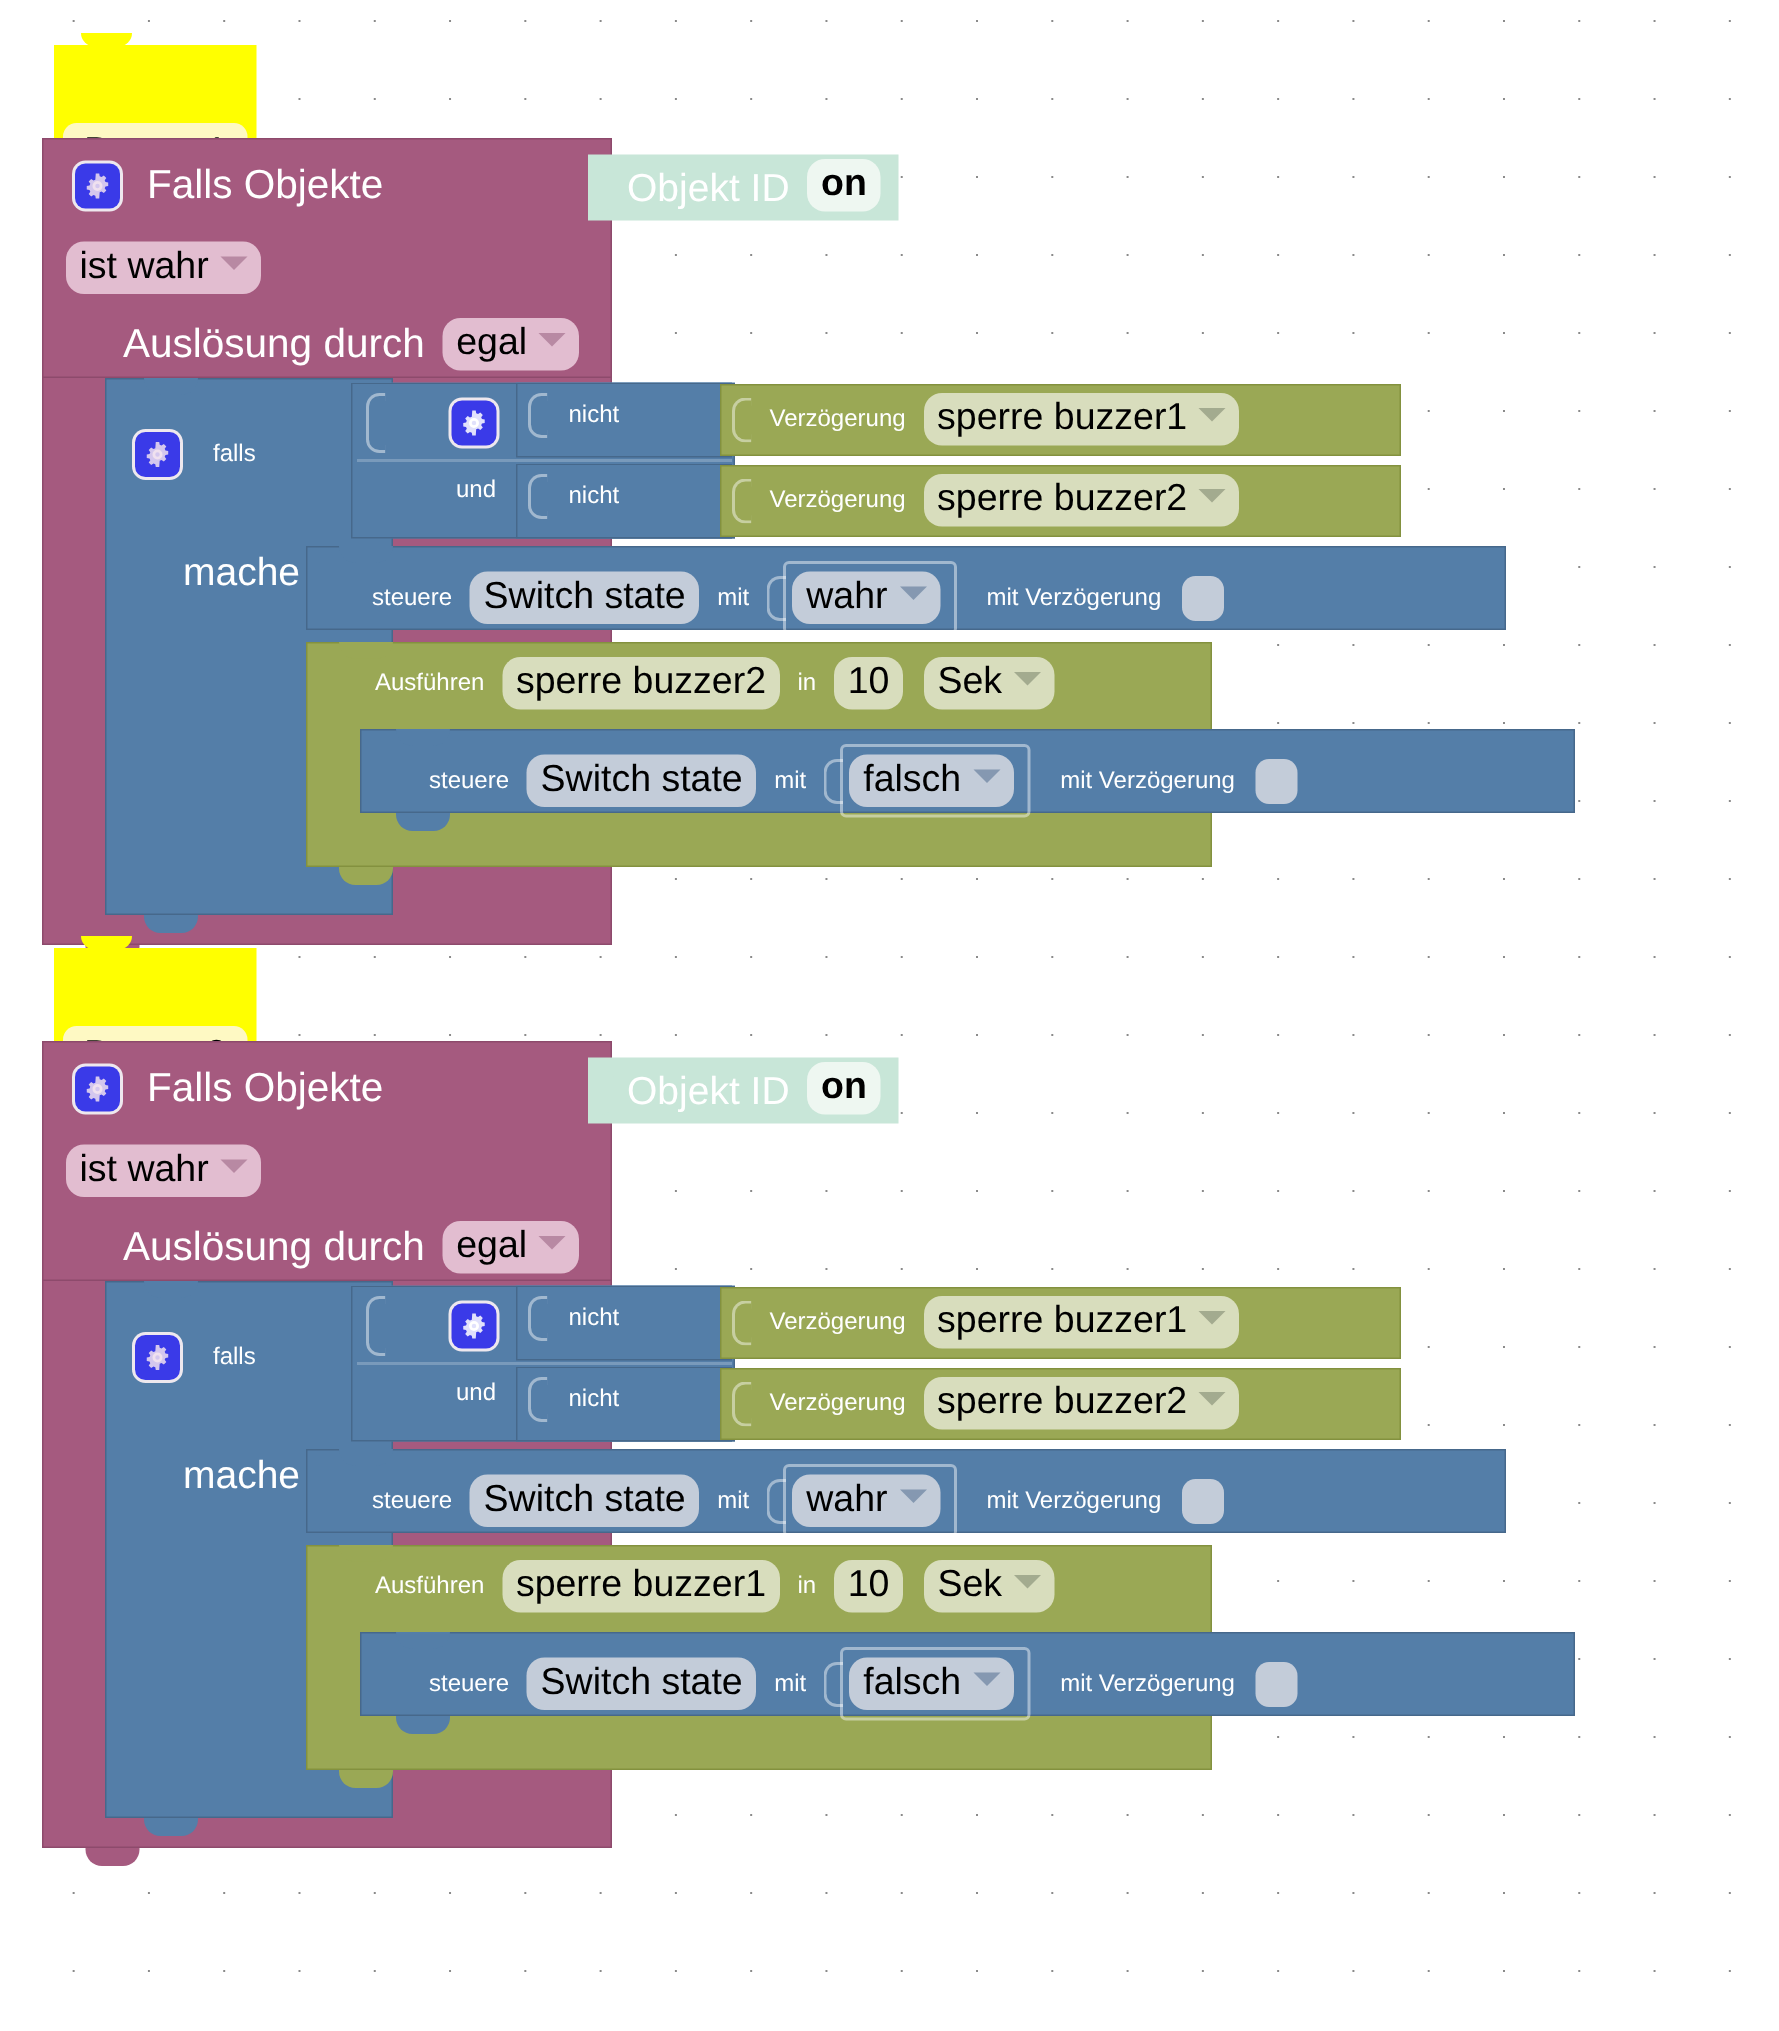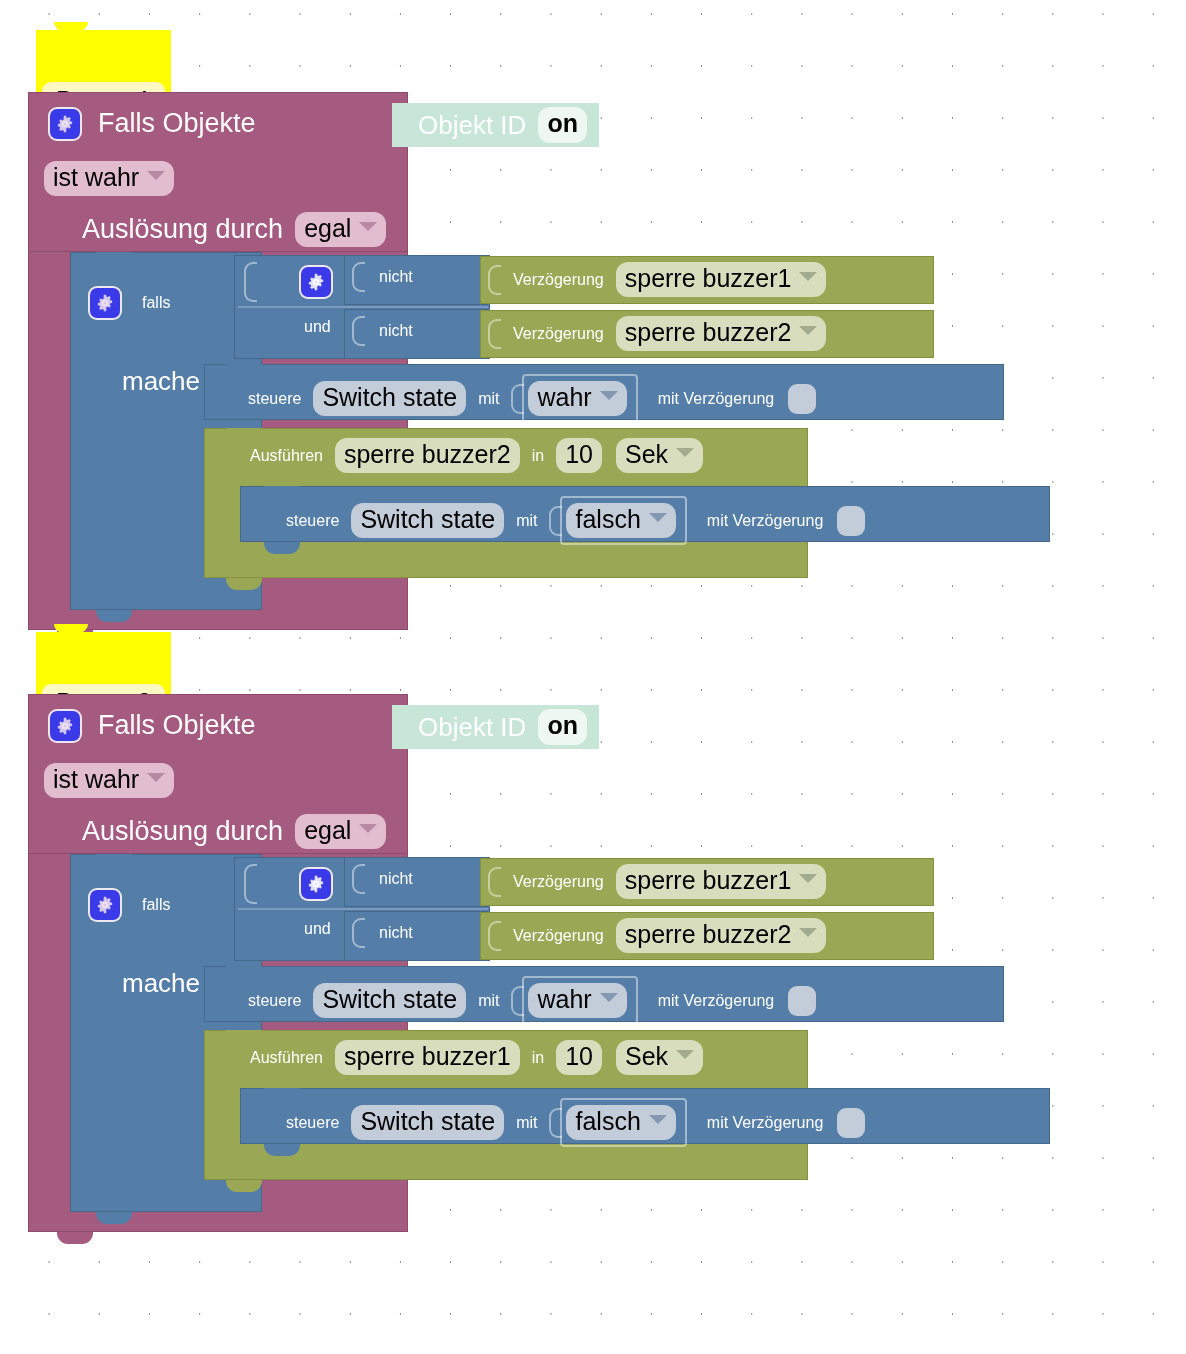--- a/index.html
+++ b/index.html
@@ -90,21 +90,21 @@
     background:#3a3ae8;border-radius:7px;
     box-shadow:0 0 0 2px #eee8ee;
     display:flex;align-items:center;justify-content:center;
   }
   .gear svg{display:block;}
 
   
   .mintblk{
     position:absolute;
     background:#c8e6d8;
-    display:flex;align-items:center;
+    display:flex;align-items:flex-end;
     color:#ffffff;font-size:26px;white-space:nowrap;
     padding:6px 12px 6px 4px;
     box-sizing:border-box;
   }
   .mintblk .plug{
     width:14px;height:30px;flex:0 0 14px;margin-right:8px;
     background:#c8e6d8;border-radius:0 9px 9px 0;
   }
 
   

